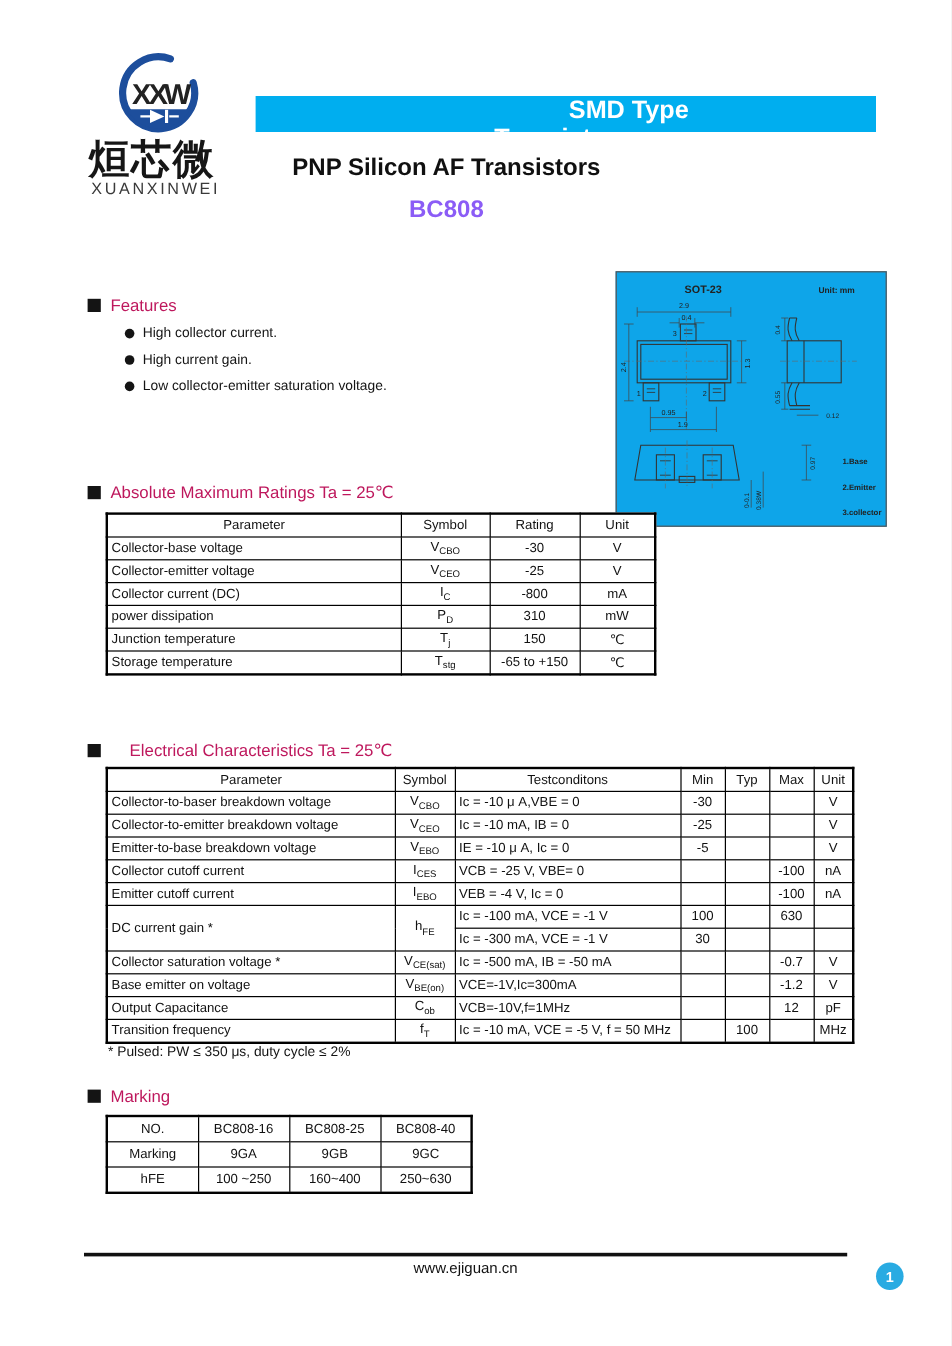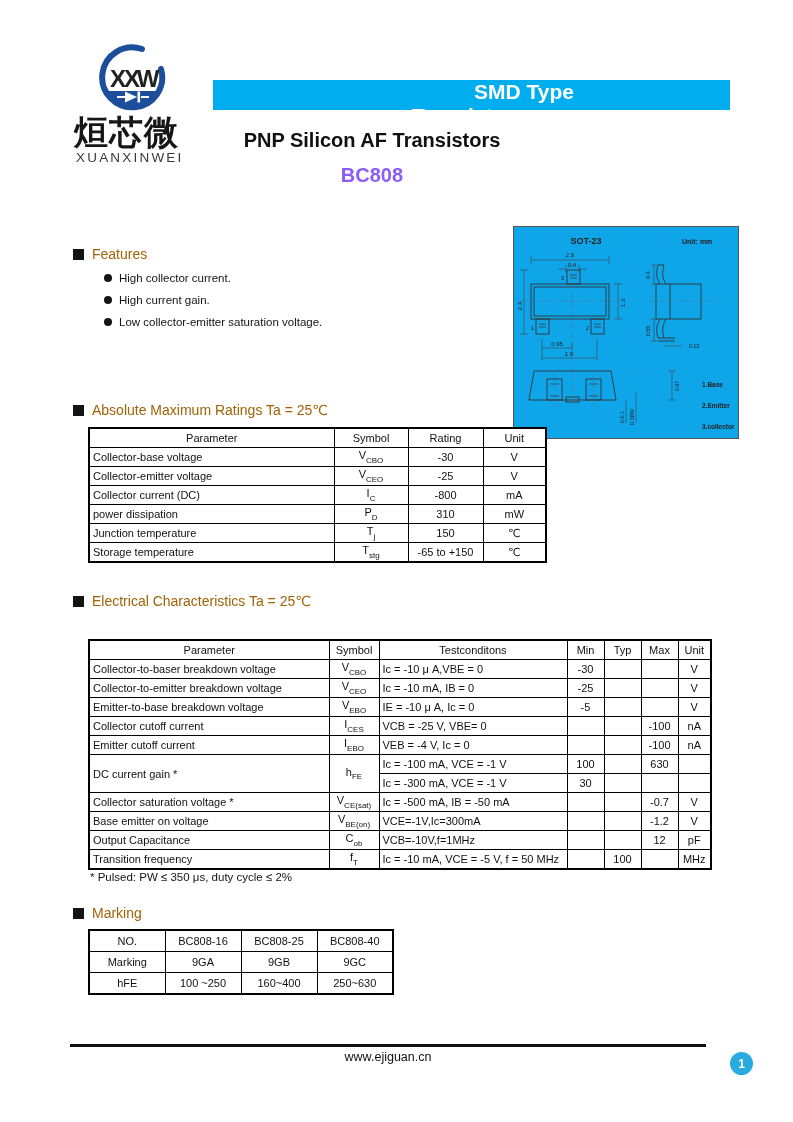--- a/index.html
+++ b/index.html
@@ -14,21 +14,21 @@
   
   .banner{left:213px;top:80px;width:517px;height:30px;display:flex;align-items:center;justify-content:space-between;}
   .banner .bl{margin-left:105px;color:#fff;font-size:21px;font-weight:bold;}
   .banner .br{margin-right:6px;color:#fff;font-size:21px;font-weight:bold;}
 
   .title-block{left:222px;top:129px;width:300px;text-align:center;}
   .title-line1{font-size:20px;font-weight:bold;color:#101010;}
   .title-line2{font-size:20px;font-weight:bold;margin-top:12px;color:#8b5cf6;}
 
   
-  .sect{display:flex;align-items:center;font-size:14px;color:#a16207;}
+  .sect{display:flex;align-items:center;font-size:14px;color:#be185d;}
   .sq{display:inline-block;width:11px;height:11px;background:#141414;margin-right:8px;flex:0 0 auto;}
   .features-list{left:76px;top:272px;}
   .feat{display:flex;align-items:center;margin-bottom:10px;font-size:11.5px;color:#141414;padding-left:28px;}
   .dot{display:inline-block;width:8px;height:8px;border-radius:50%;background:#141414;margin-right:7px;flex:0 0 auto;}
 
   
   .pkg{left:513px;top:198px;width:224px;height:211px;border:1px solid #555;background:#0ea5e9;margin-top:28px;}
 
   
   table{border-collapse:collapse;table-layout:fixed;background:#fff;}
@@ -272,21 +272,21 @@
     </tr>
     <tr>
       <td class="l">Storage temperature</td>
       <td class="c"><span>T</span><sub class="sb">stg</sub></td>
       <td class="c">-65 to +150</td>
       <td class="c">℃</td>
     </tr>
   </tbody>
     </table>
 
-  <div class="abs sect" style="left:73px;top:593px;">
+  <div class="abs sect" style="left:73px;top:617px;gap:16px;">
     <span class="sq"></span>
     <span>Electrical Characteristics Ta = 25℃</span>
   </div>
   <table class="abs dtable t2" style="left:88px;top:639px;width:622px;">
     <colgroup>
         <col style="width:240px">
         <col style="width:50px">
         <col style="width:188px">
         <col style="width:37px">
         <col style="width:37px">

